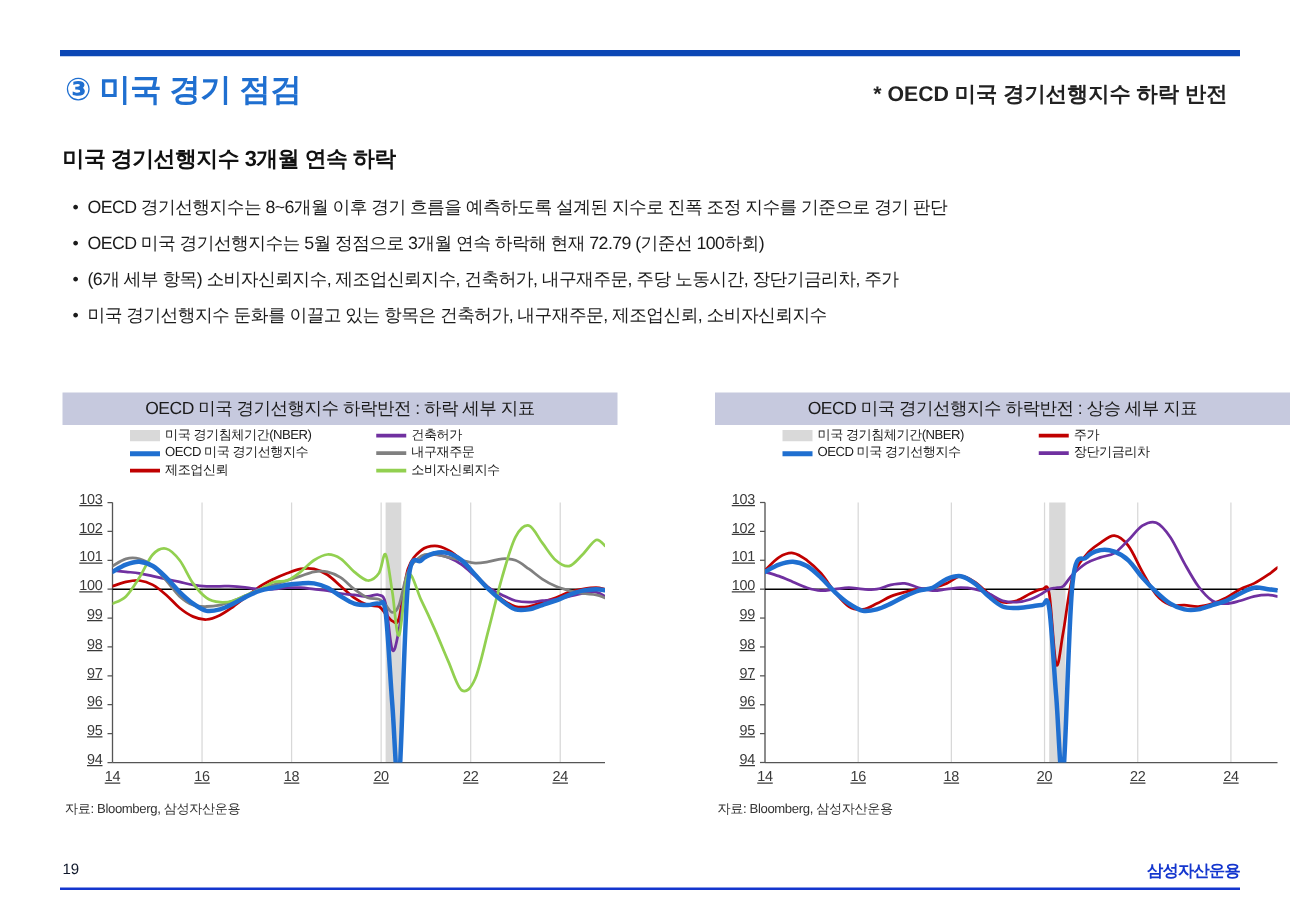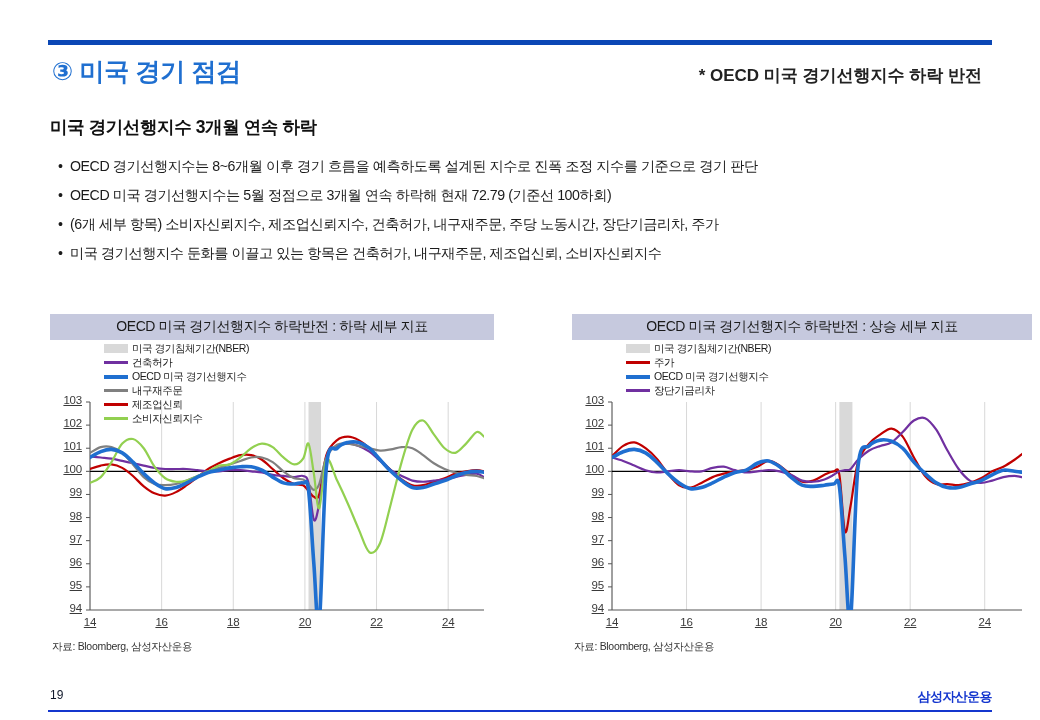--- a/index.html
+++ b/index.html
@@ -54,21 +54,21 @@
     display:flex; align-items:center; justify-content:center;
     font-size:14px; color:#1a1a1a; letter-spacing:-0.4px;
     white-space:nowrap;
   }
 
   .chart-body { position:relative; height:300px; }
 
   
   .legend {
     position:absolute; left:0; top:2px; width:100%;
-    display:grid; grid-template-columns:1fr;
+    display:grid; grid-template-columns:1fr 1fr;
     column-gap:4px; row-gap:1px;
     padding-left:54px;
   }
   .legend.two-row { grid-template-rows:auto auto; }
   .legend-item {
     display:flex; align-items:center; gap:4px;
     font-size:10.5px; color:#1b1b1b; letter-spacing:-0.4px;
     white-space:nowrap; line-height:13px;
   }
   .swatch-line { display:inline-block; width:24px; height:3px; flex:0 0 24px; }

